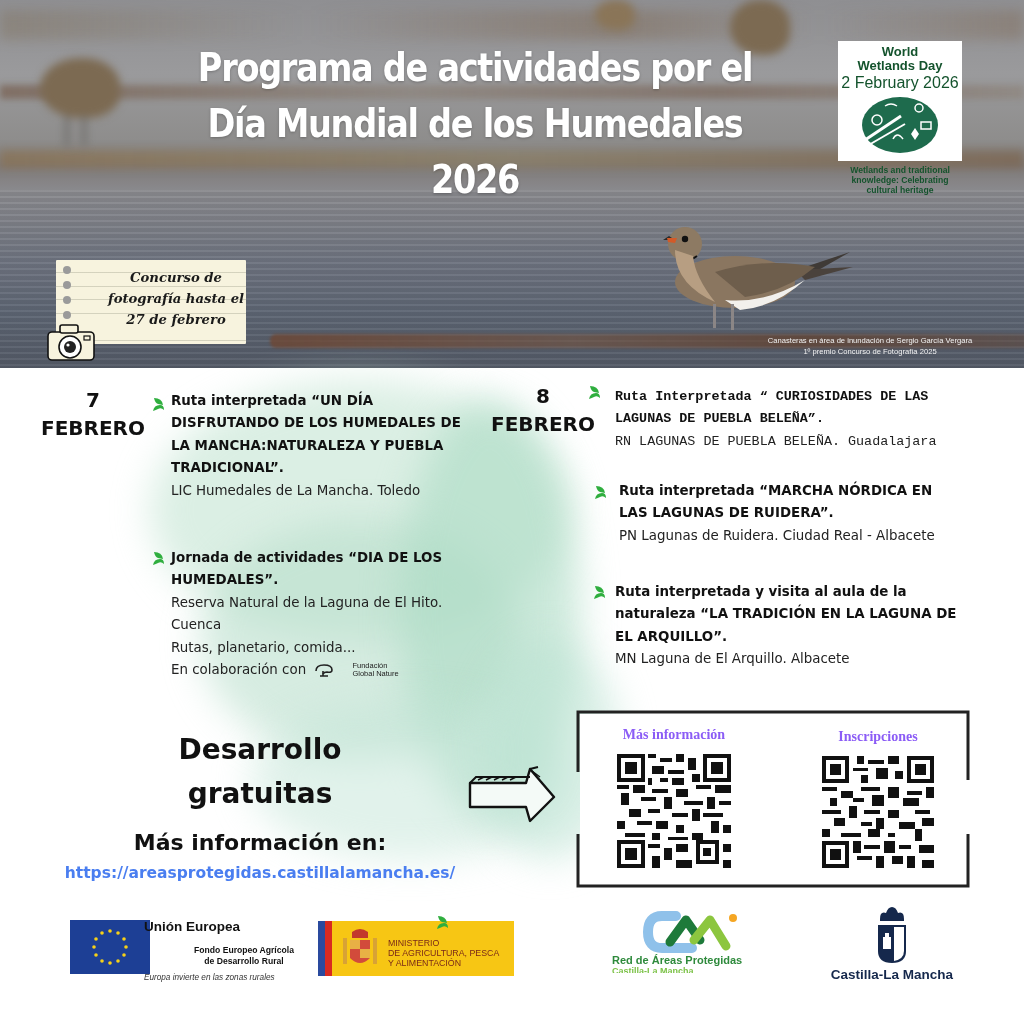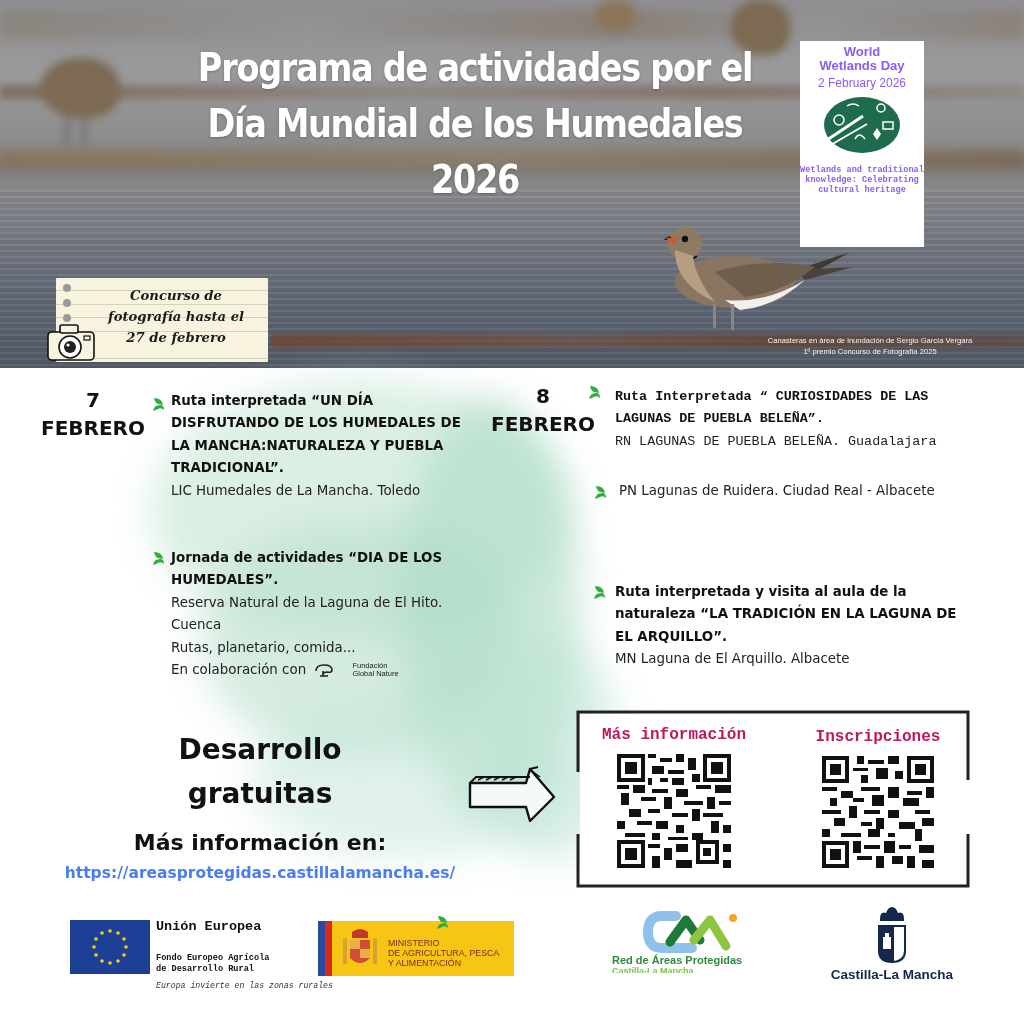--- a/index.html
+++ b/index.html
@@ -24,30 +24,30 @@
 
   .hero-title {
     position: absolute; left: 150px; top: 40px; width: 650px; text-align: center;
     color: #ffffff; font-family: "DejaVu Sans", sans-serif; font-weight: bold;
     font-size: 39px; line-height: 56px; letter-spacing: -1.5px;
     transform: scaleX(0.86); transform-origin: center;
     text-shadow: 0 1px 3px rgba(0,0,0,.25);
   }
 
   .wwd {
-    position: absolute; left: 800px; top: 41px; width: 124px; height: 206px; background: #ffffff;
-    text-align: center; color: #8b5cf6;
+    position: absolute; left: 838px; top: 41px; width: 124px; height: 120px; background: #ffffff;
+    text-align: center; color: #14532d;
   }
   .wwd .t1 { font-family: "Liberation Sans", sans-serif; font-weight: bold; font-size: 13px; line-height: 14px; margin-top: 4px; }
-  .wwd .t2 { font-family: "Liberation Sans", sans-serif; font-size: 12px; line-height: 16px; margin-top: 2px; }
+  .wwd .t2 { font-family: "Liberation Sans", sans-serif; font-size: 16px; line-height: 16px; margin-top: 2px; }
   .wwd .emblem { width: 86px; height: 62px; margin: 3px auto 0; }
-  .wwd .t3 { font-family: Liberation Mono, monospace; font-weight: bold; font-size: 8.6px; line-height: 10px; margin-top: 5px; }
+  .wwd .t3 { font-family: Liberation Sans, sans-serif; font-weight: bold; font-size: 8.6px; line-height: 10px; margin-top: 5px; }
 
   .note {
-    position: absolute; left: 56px; top: 278px; width: 212px; height: 84px;
+    position: absolute; left: 56px; top: 260px; width: 190px; height: 84px;
     background: #f7f3de; border-radius: 1px;
     background-image: repeating-linear-gradient(180deg, transparent 0 12.5px, rgba(170,170,150,.45) 12.5px 13.5px);
   }
   .note .holes { position:absolute; left: 7px; top: 6px; }
   .note .holes span { display:block; width: 8px; height: 8px; border-radius: 50%; background: #9a9a9a; margin-bottom: 7px; }
   .note .txt {
     position: absolute; left: 30px; top: 7px; width: 180px; text-align: center;
     font-family: "DejaVu Serif", serif; font-weight: bold; font-style: italic;
     font-size: 13.2px; line-height: 21px; color: #1a1a1a;
   }
@@ -78,29 +78,29 @@
   .cta { position:absolute; left: 40px; top: 728px; width: 440px; text-align: center; font-family: "DejaVu Sans", sans-serif; font-weight: bold; color:#111; }
   .cta .big { font-size: 28px; line-height: 44px; }
   .cta .mid { font-size: 22px; line-height: 30px; margin-top: 12px; }
   .cta .url { font-size: 15.5px; line-height: 26px; color: #4a7ef0; margin-top: 2px; }
 
   .arrow-icon { position:absolute; left: 466px; top: 765px; width: 92px; height: 60px; }
 
   .qr-box { position:absolute; left: 576px; top: 710px; width: 394px; height: 178px; }
   .qr-box .frame-svg { position:absolute; left:0; top:0; }
   .qr-col { position:absolute; top: 14px; text-align:center; }
-  .qr-col .lbl { font-family: Liberation Mono, monospace; font-weight: bold; font-size: 16px; line-height: 22px; color:#be185d; }
+  .qr-col .lbl { font-family: Liberation Serif, serif; font-weight: bold; font-size: 14px; line-height: 22px; color:#8b5cf6; }
   .qr-code { display:block; margin: 8px auto 0; background:#fff; }
 
   
   .eu { position:absolute; left: 70px; top: 920px; }
   .eu .flag { position:absolute; left:0; top:0; width: 80px; height: 54px; background: #1d3f95; }
-  .eu .txt { position:absolute; left: 86px; top: -2px; width: 200px; font-family: Liberation Mono, monospace; color:#111; }
+  .eu .txt { position:absolute; left: 74px; top: -2px; width: 200px; font-family: Liberation Sans, sans-serif; color:#111; }
   .eu .t1 { font-weight:bold; font-size: 13.5px; line-height: 17px; }
-  .eu .t2 { font-weight:bold; font-size: 8.6px; line-height: 11px; margin-top: 18px; }
+  .eu .t2 { font-weight:bold; font-size: 8.6px; line-height: 11px; margin-top: 10px; text-align: center; }
   .eu .t3 { font-style: italic; font-size: 8.2px; line-height: 11px; margin-top: 5px; color:#333; }
 
   .mapa { position:absolute; left: 318px; top: 921px; width: 196px; height: 55px; background: #f7c614; }
   .mapa .stripe1 { position:absolute; left:0; top:0; width: 7px; height: 55px; background: #2a4a9e; }
   .mapa .stripe2 { position:absolute; left:7px; top:0; width: 7px; height: 55px; background: #d82a20; }
   .mapa .txt { position:absolute; left: 70px; top: 17px; font-family: "Liberation Sans", sans-serif; font-size: 8.8px; line-height: 10px; color: #7a2a18; }
   .mapa .leaf-icon { left: 118px; top: -6px; }
 
   .rap { position:absolute; left: 612px; top: 910px; width: 160px; text-align:left; }
   .rap .t1 { font-family: "Liberation Sans", sans-serif; font-weight:bold; font-size: 11px; line-height: 13px; color:#2e8a3c; }
@@ -262,20 +262,21 @@
 <div class="event" style="left:615px;top:386px;width:340px;font-family:Liberation Mono, monospace;">
   <span class="ttl">Ruta Interpretada “ CURIOSIDADES DE LAS LAGUNAS DE PUEBLA BELEÑA”.</span>
   <span class="loc">RN LAGUNAS DE PUEBLA BELEÑA. Guadalajara</span>
 </div>
 
 <svg class="leaf-icon" style="left:594px;top:485px;" viewBox="0 0 13 15">
   <path d="M2 1 Q10 1 11 8 L6 7 Q3 6 2 1 Z" fill="#2fae3e"></path>
   <path d="M1 14 Q2 8 8 8 Q12 8 12 13 Q9 10 6 12 Q4 13 1 14 Z" fill="#2fae3e"></path>
 </svg>
 <div class="event" style="left:619px;top:480px;width:340px;">
+  <span class="ttl">Ruta interpretada “MARCHA NÓRDICA EN LAS LAGUNAS DE RUIDERA”.</span>
   <span class="loc">PN Lagunas de Ruidera. Ciudad Real - Albacete</span>
 </div>
 
 <svg class="leaf-icon" style="left:593px;top:585px;" viewBox="0 0 13 15">
   <path d="M2 1 Q10 1 11 8 L6 7 Q3 6 2 1 Z" fill="#2fae3e"></path>
   <path d="M1 14 Q2 8 8 8 Q12 8 12 13 Q9 10 6 12 Q4 13 1 14 Z" fill="#2fae3e"></path>
 </svg>
 <div class="event" style="left:615px;top:581px;width:360px;">
   <span class="ttl">Ruta interpretada y visita al aula de la naturaleza “LA TRADICIÓN EN LA LAGUNA DE EL ARQUILLO”.</span>
   <span class="loc">MN Laguna de El Arquillo. Albacete</span>

